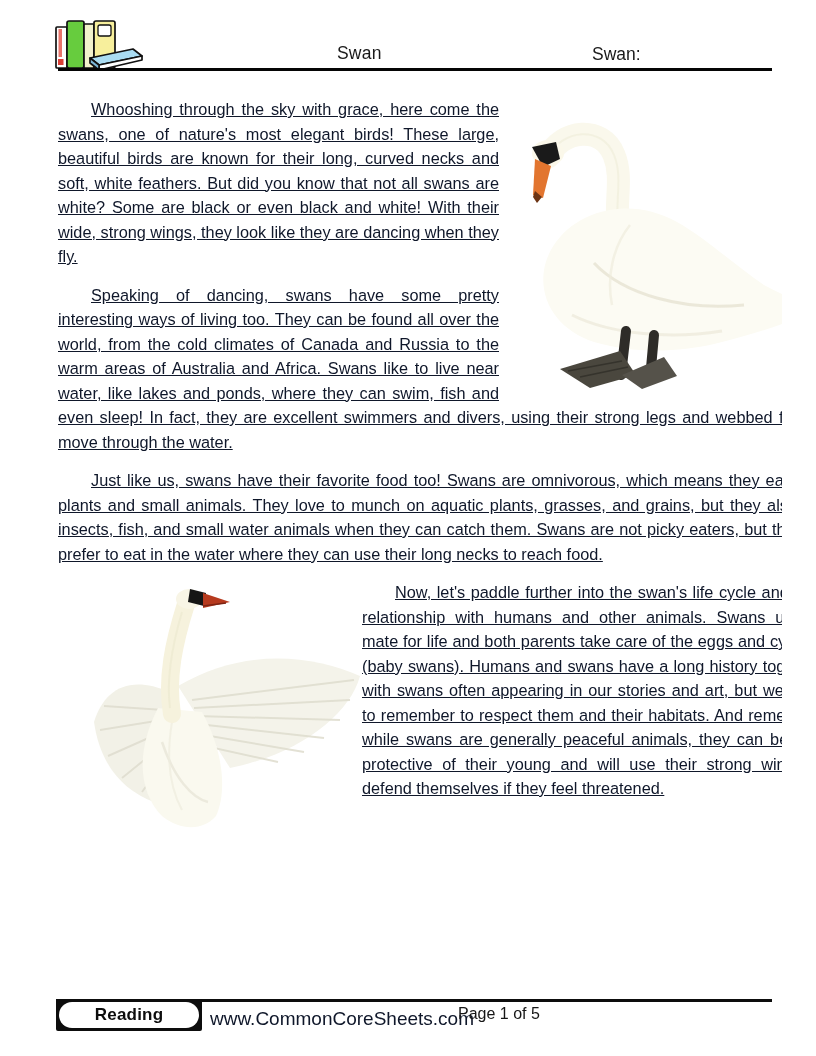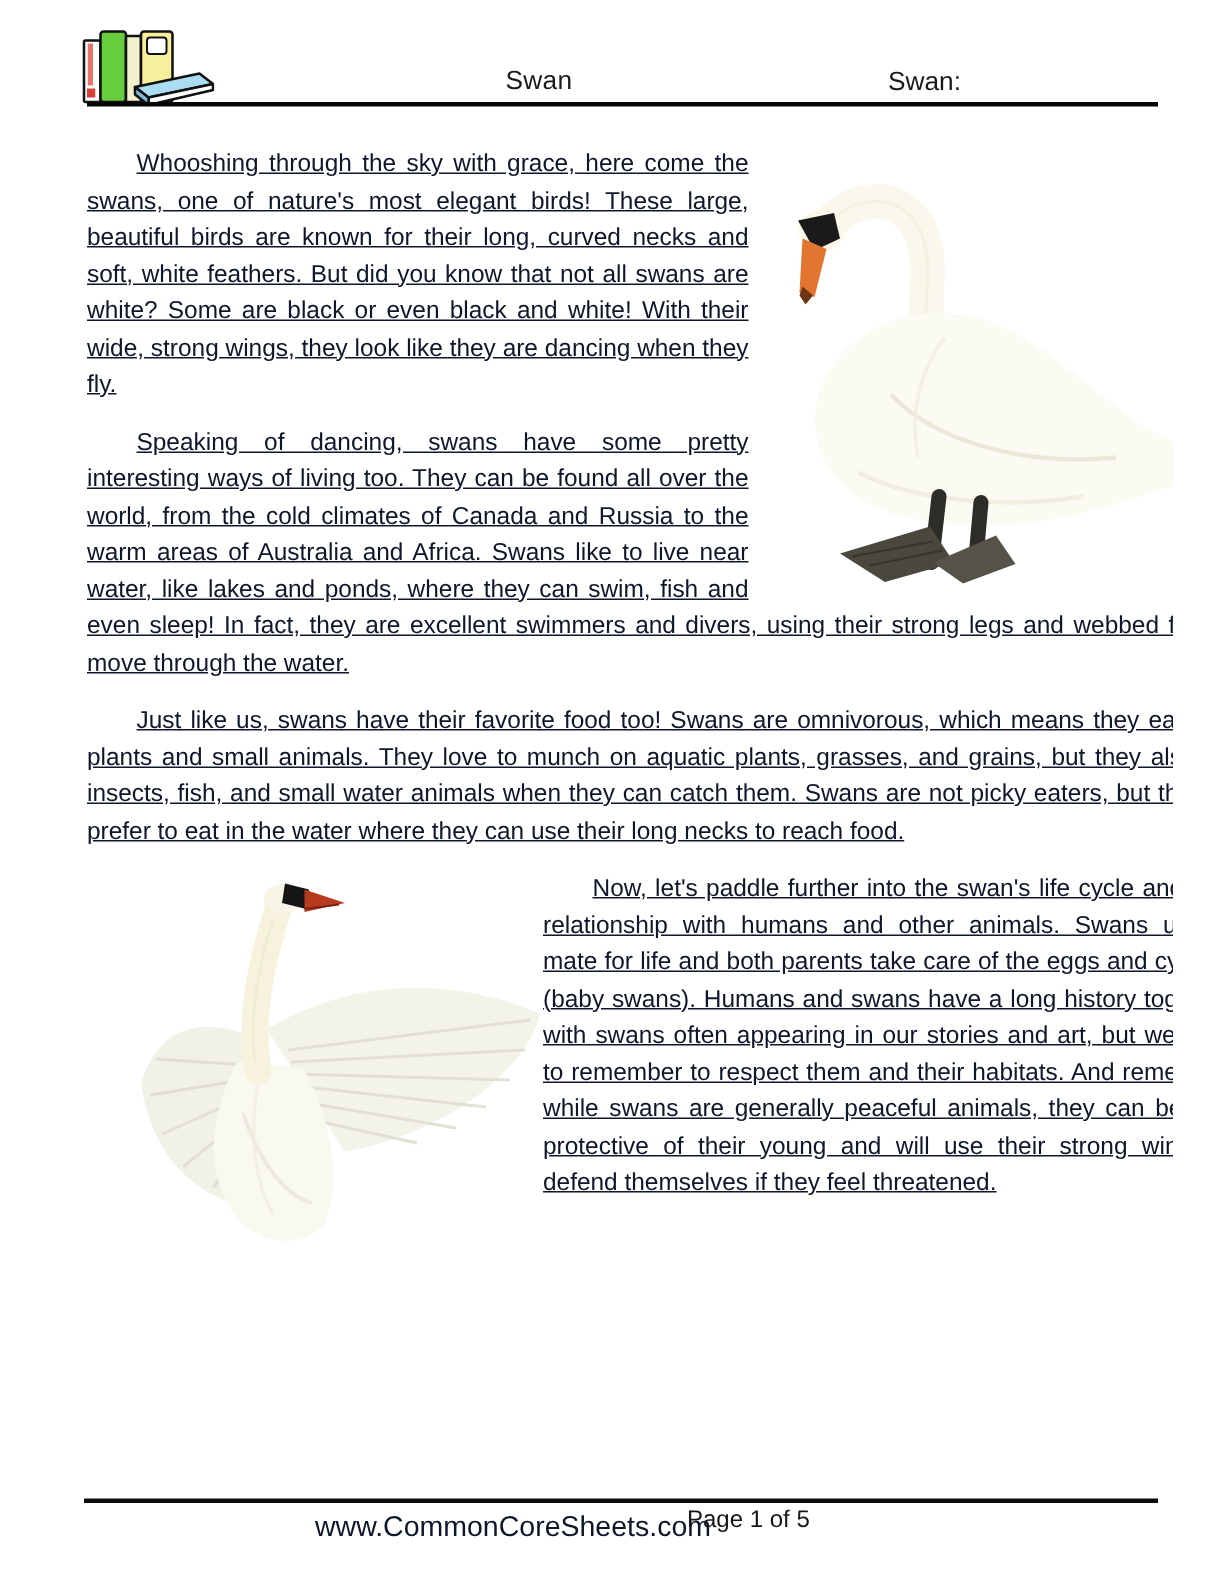--- a/index.html
+++ b/index.html
@@ -142,16 +142,19 @@
         <polygon points="128,7 144,11 142,24 126,20" fill="#151515"></polygon>
         <polygon points="141,11 168,20 141,26" fill="#b63a1e"></polygon>
         <path d="M 141 24 L 164 21" stroke="#7c2413" stroke-width="1.5"></path>
       </svg>
     </figure>
 
     <p>Now, let's paddle further into the swan's life cycle and their relationship with humans and other animals. Swans usually mate for life and both parents take care of the eggs and cygnets (baby swans). Humans and swans have a long history together, with swans often appearing in our stories and art, but we need to remember to respect them and their habitats. And remember, while swans are generally peaceful animals, they can be very protective of their young and will use their strong wings to defend themselves if they feel threatened.</p>
   </div>
 
   <div class="footer-rule"></div>
+  <div class="badge">
+    <div class="badge-pill">Reading</div>
+  </div>
   <div class="website">www.CommonCoreSheets.com</div>
   <div class="page-indicator">Page 1 of 5</div>
 
 </div>
 
 </body></html>

